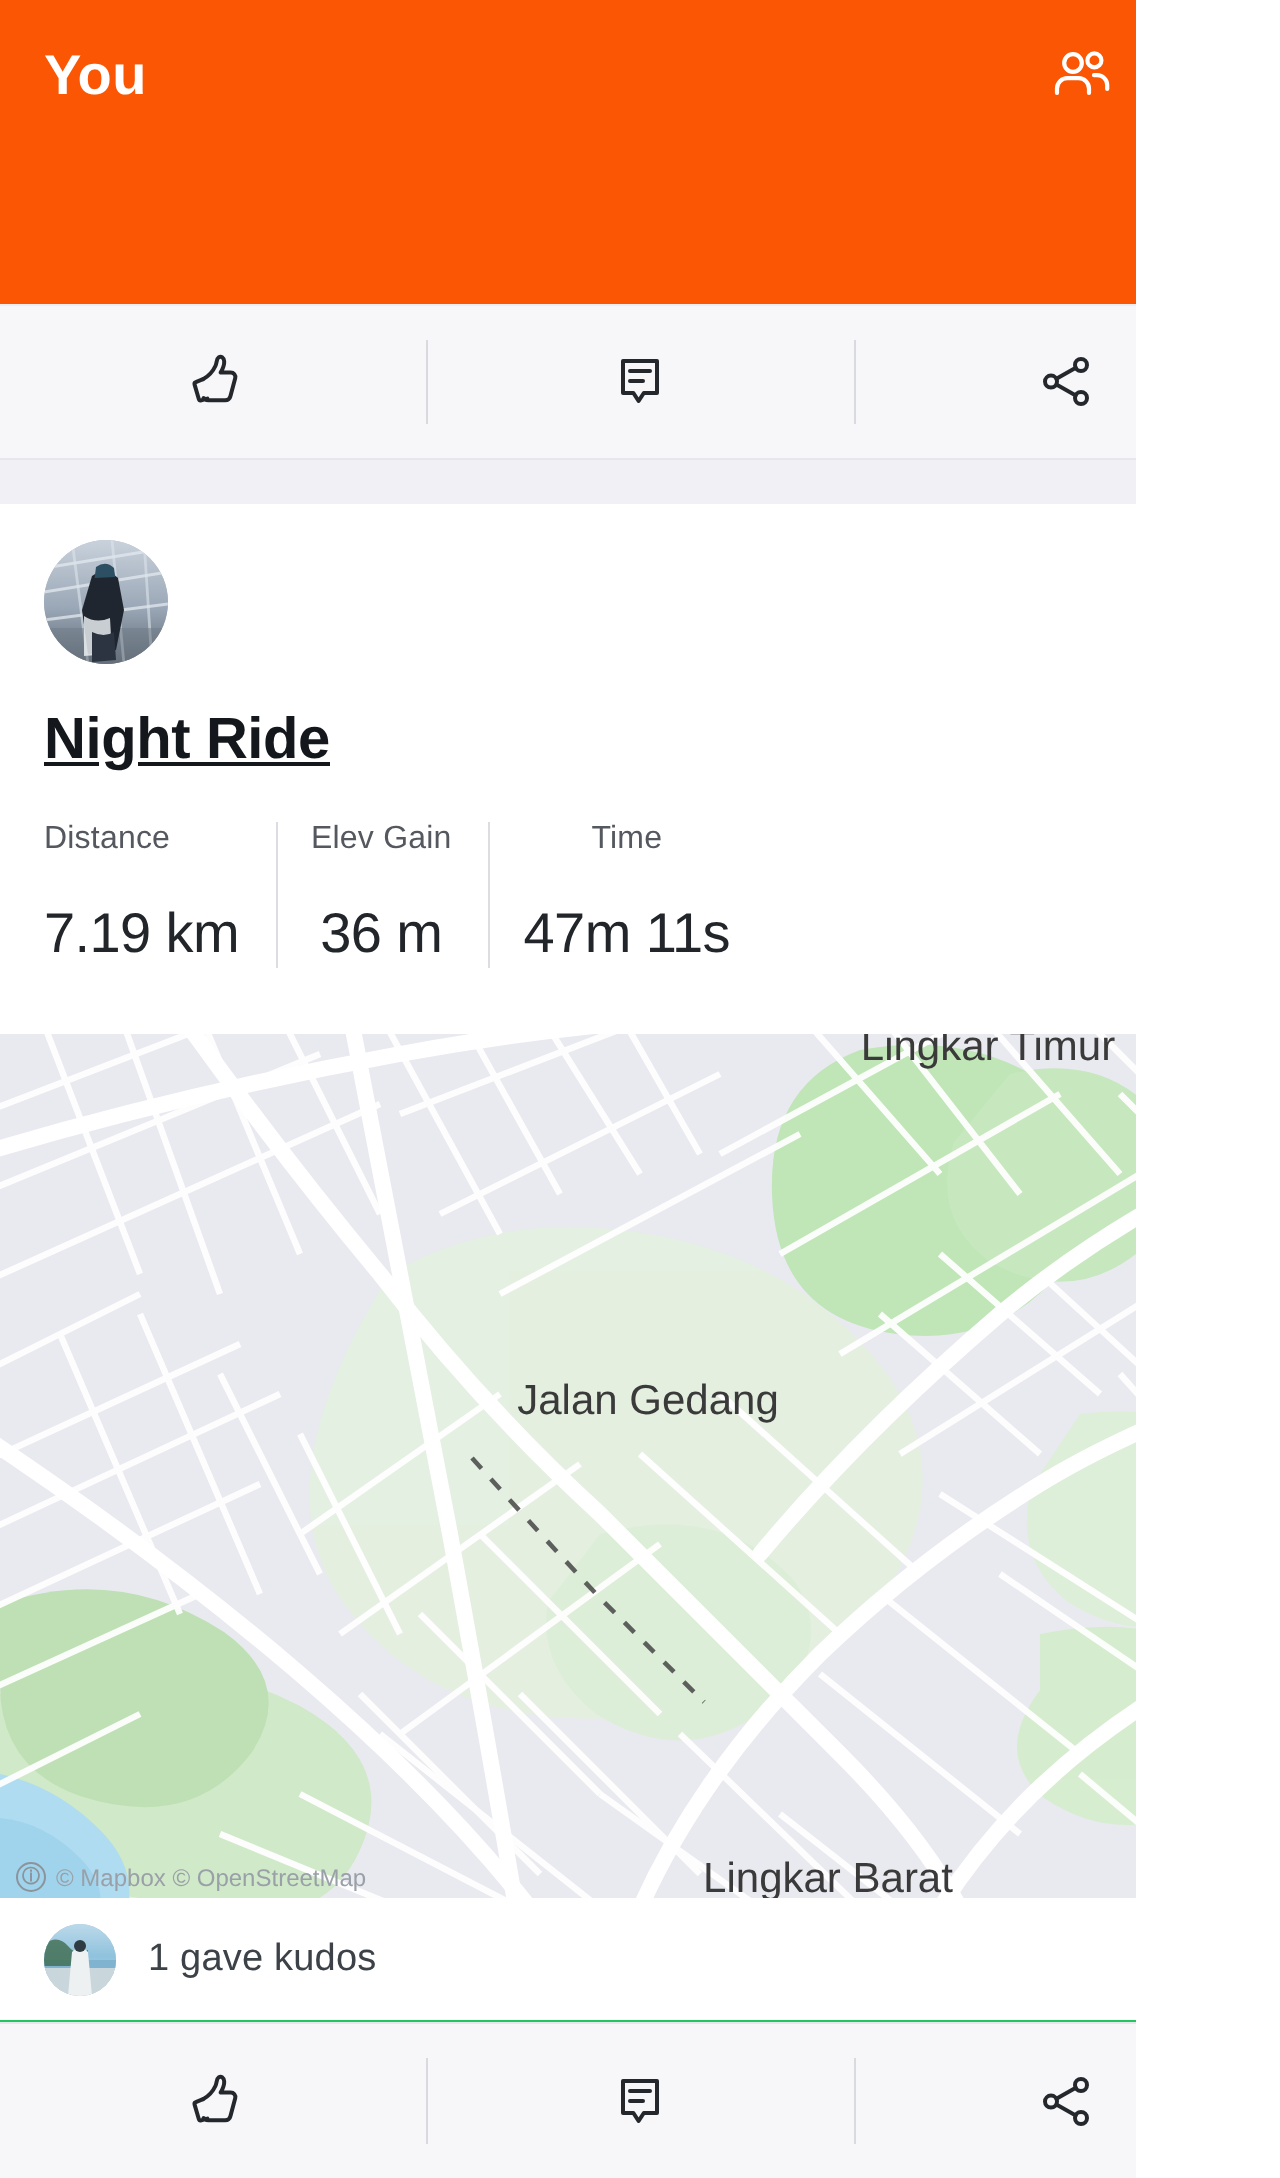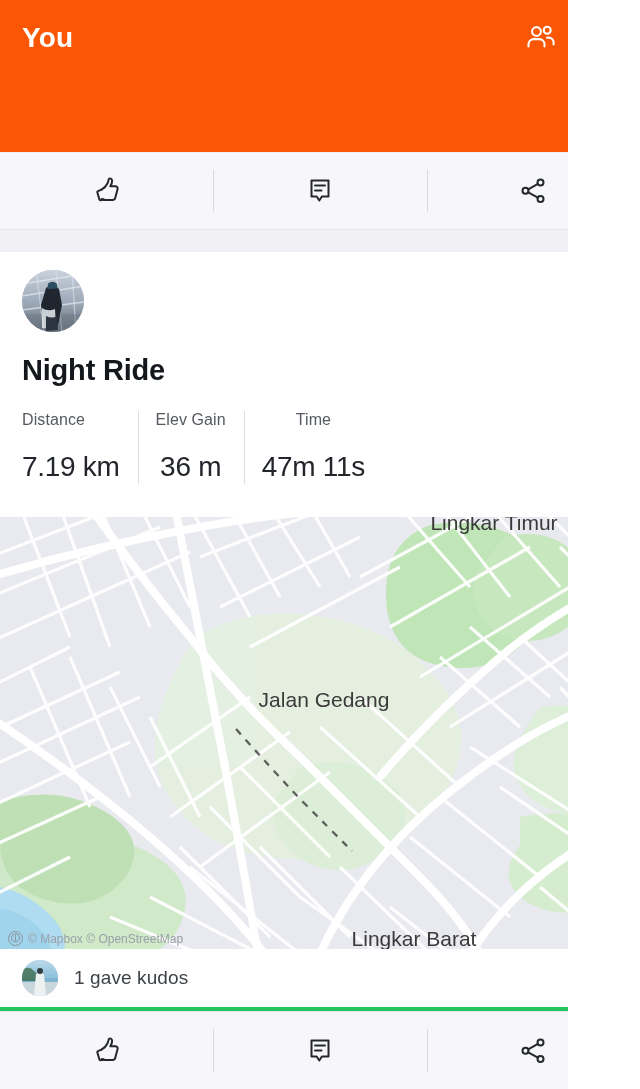--- a/index.html
+++ b/index.html
@@ -97,21 +97,21 @@
     letter-spacing:0.1px;
   }
   .activity-meta {
     display:flex; align-items:center; gap:9px;
     font-size:17px; color:#4A4F56; line-height:1.4; margin-top:3px;
   }
   .bike-icon { flex:0 0 auto; display:block; }
 
   .activity-title {
     font-size:29px; font-weight:bold; color:#14181C;
-    padding:22px 16px 0 22px; letter-spacing:-0.2px;
+    padding:22px 16px 0 22px; letter-spacing:-0.2px;text-decoration:underline;
   }
 
   .stats {
     display:flex; padding:22px 22px 18px 22px; align-items:stretch;
   }
   .stat { position:relative; padding-right:18px; }
   .stat + .stat { padding-left:18px;text-align:center; }
   .stat + .stat::before {
     content:""; position:absolute; left:0; top:2px; bottom:2px;
     width:1px; background:#dcdce2;
@@ -138,21 +138,21 @@
   .attrib-badge {
     width:15px; height:15px; border-radius:50%;
     border:1.6px solid #8d939b; display:flex; align-items:center;
     justify-content:center; color:#8d939b; font-size:9px; font-weight:bold;
   }
 
   
   .kudos-row {
     position:absolute; left:0; bottom:78px; width:640px; height:62px;
     display:flex; align-items:center; padding:0 22px;
-    background:#fff; border-bottom:4px solid #22c55e;
+    background:#fff; border-bottom:1px solid #22c55e;
     cursor:pointer;
   }
   .kudos-avatar {
     width:36px; height:36px; border-radius:50%; overflow:hidden;
     flex:0 0 36px; background:#9fc3d8;
   }
   .kudos-avatar svg { display:block; width:36px; height:36px; }
   .kudos-text {
     margin-left:16px; font-size:19px; color:#3C4248; letter-spacing:0.1px;
   }

